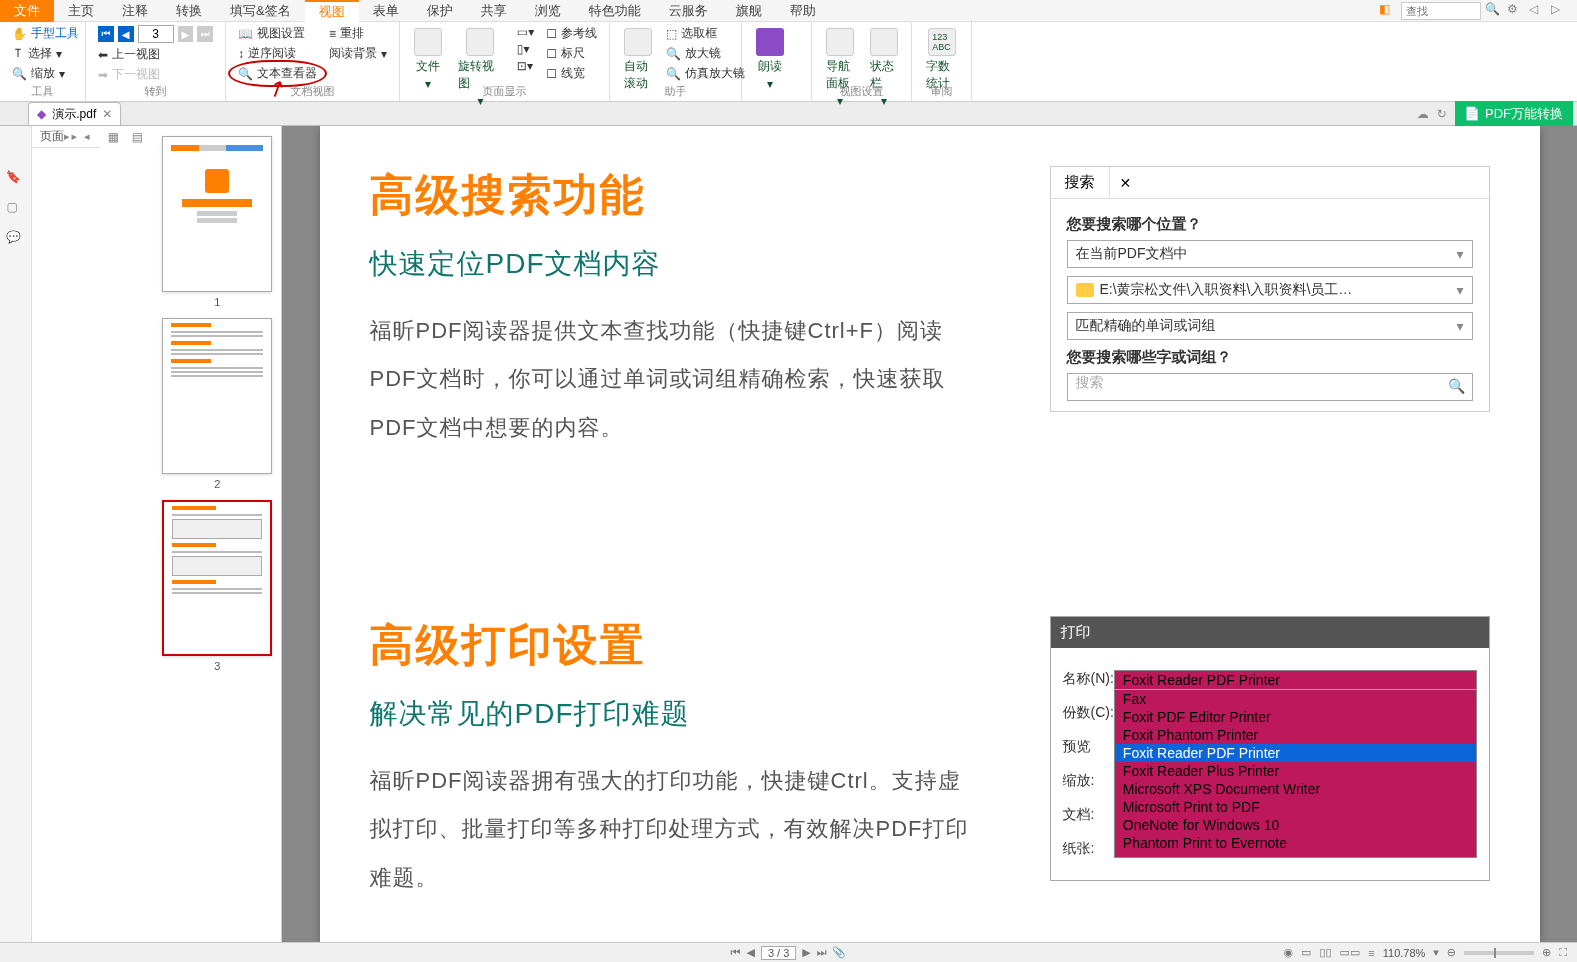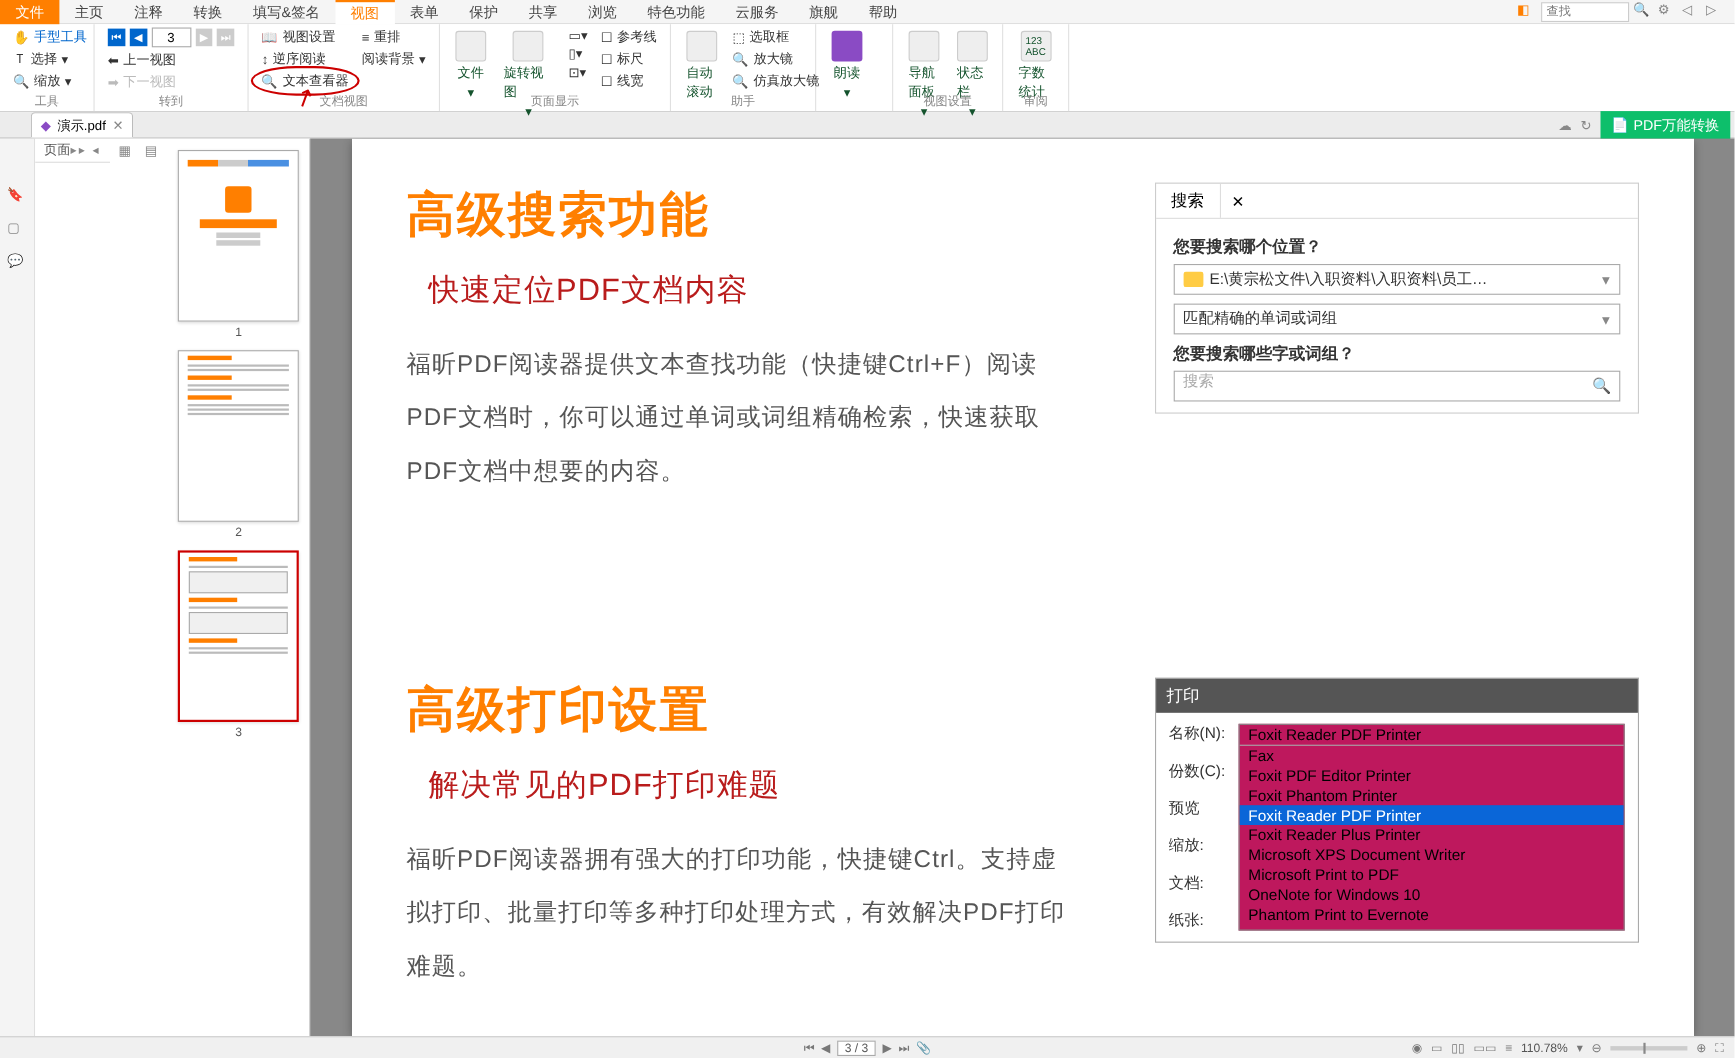--- a/index.html
+++ b/index.html
@@ -60,42 +60,42 @@
 .th2 .ln { height: 4px; background: #ff7f00; margin: 4px 8px; width: 40px; }
 .th2 .txt { height: 2px; background: #bbb; margin: 2px 8px; }
 .th3 .ln { height: 4px; background: #ff7f00; margin: 4px 8px; width: 44px; }
 .th3 .box { height: 20px; border: 1px solid #aaa; margin: 3px 8px; background: #f0f0f0; }
 .th3 .txt { height: 2px; background: #bbb; margin: 2px 8px; }
 
 
 .doc-area { flex: 1; background: #888; overflow: auto; padding: 0 20px; position: relative; }
 .page { background: #fff; margin: 0 auto; width: 100%; max-width: 1220px; padding: 40px 50px; box-shadow: 0 2px 8px rgba(0,0,0,.3); }
 .h1 { color: #ff7f00; font-size: 44px; font-weight: bold; margin-bottom: 20px; letter-spacing: 2px; }
-.h2 { color: #b91c1c; font-size: 28px; margin-bottom: 24px; letter-spacing: 1px; margin-left: 20px; }
+.h2 { color: #0f766e; font-size: 28px; margin-bottom: 24px; letter-spacing: 1px; }
 .body-txt { color: #555; font-size: 22px; line-height: 2.2; max-width: 600px; letter-spacing: 1px; }
 
 
 .embed-search { position: absolute; right: 0; top: 0; width: 440px; background: #fff; border: 1px solid #ccc; }
 .es-header { height: 32px; display: flex; align-items: center; border-bottom: 1px solid #ddd; }
 .es-tab { padding: 6px 14px; font-size: 15px; border-right: 1px solid #ddd; }
 .es-close { padding: 6px 10px; font-size: 14px; cursor: pointer; }
 .es-body { padding: 10px 16px; font-size: 15px; color: #333; }
 .es-label { margin: 6px 0; font-weight: bold; }
 .es-select { width: 100%; height: 28px; border: 1px solid #aaa; padding: 0 8px; font-size: 14px; display: flex; align-items: center; background: #fff; margin-bottom: 8px; position: relative; }
 .es-select::after { content: '▾'; position: absolute; right: 8px; color: #888; }
 .es-folder { display: flex; align-items: center; gap: 6px; }
 .es-folder .ficon { width: 18px; height: 14px; background: #ffcc44; border-radius: 2px; }
 .es-input { width: 100%; height: 28px; border: 1px solid #aaa; padding: 0 28px 0 8px; font-size: 14px; color: #aaa; position: relative; }
 .es-input .srch { position: absolute; right: 6px; top: 4px; color: #888; }
 
 
 .section2 { margin-top: 140px; position: relative; }
 .embed-print { position: absolute; right: 0; top: 0; width: 440px; border: 1px solid #aaa; background: #fff; }
 .ep-title { background: #555; color: #fff; padding: 6px 10px; font-size: 15px; }
-.ep-body { display: flex; padding: 10px 12px; gap: 12px; }
+.ep-body { display: flex; padding: 22px 12px; }
 .ep-labels { display: flex; flex-direction: column; gap: 16px; font-size: 14px; color: #333; }
 .ep-list { flex: 1; border: 1px solid #888; background: #be185d; font-family: Tahoma, sans-serif; }
 .ep-list-item { padding: 1px 8px; font-size: 14px; white-space: nowrap; }
 .ep-list-item.first { border-bottom: 1px solid #aaa; }
 .ep-list-item.sel { background: #0a66d8; color: #fff; }
 
 
 .statusbar { height: 20px; background: #f0f0f0; border-top: 1px solid #ccc; display: flex; align-items: center; font-size: 11px; color: #555; position: absolute; bottom: 0; left: 0; right: 0; }
 .statusbar .center { position: absolute; left: 50%; transform: translateX(-50%); display: flex; align-items: center; gap: 6px; }
 .statusbar .right { margin-left: auto; display: flex; align-items: center; gap: 8px; padding-right: 10px; }
@@ -310,20 +310,23 @@
         <div class="h2">快速定位PDF文档内容</div>
         <div class="body-txt">福昕PDF阅读器提供文本查找功能（快捷键Ctrl+F）阅读PDF文档时，你可以通过单词或词组精确检索，快速获取PDF文档中想要的内容。</div>
 
         <div class="embed-search">
           <div class="es-header">
             <div class="es-tab">搜索</div>
             <div class="es-close">✕</div>
           </div>
           <div class="es-body">
             <div class="es-label">您要搜索哪个位置？</div>
+            <div class="es-select">
+                <span>在当前PDF文档中</span>
+              </div>
             <div class="es-select es-folder">
                 <div class="ficon"></div>
                 <span>E:\黄宗松文件\入职资料\入职资料\员工…</span>
               </div>
             <div class="es-select">
                 <span>匹配精确的单词或词组</span>
               </div>
             <div class="es-label">您要搜索哪些字或词组？</div>
             <div class="es-input"><span>搜索</span><span class="srch">🔍</span></div>
           </div>

